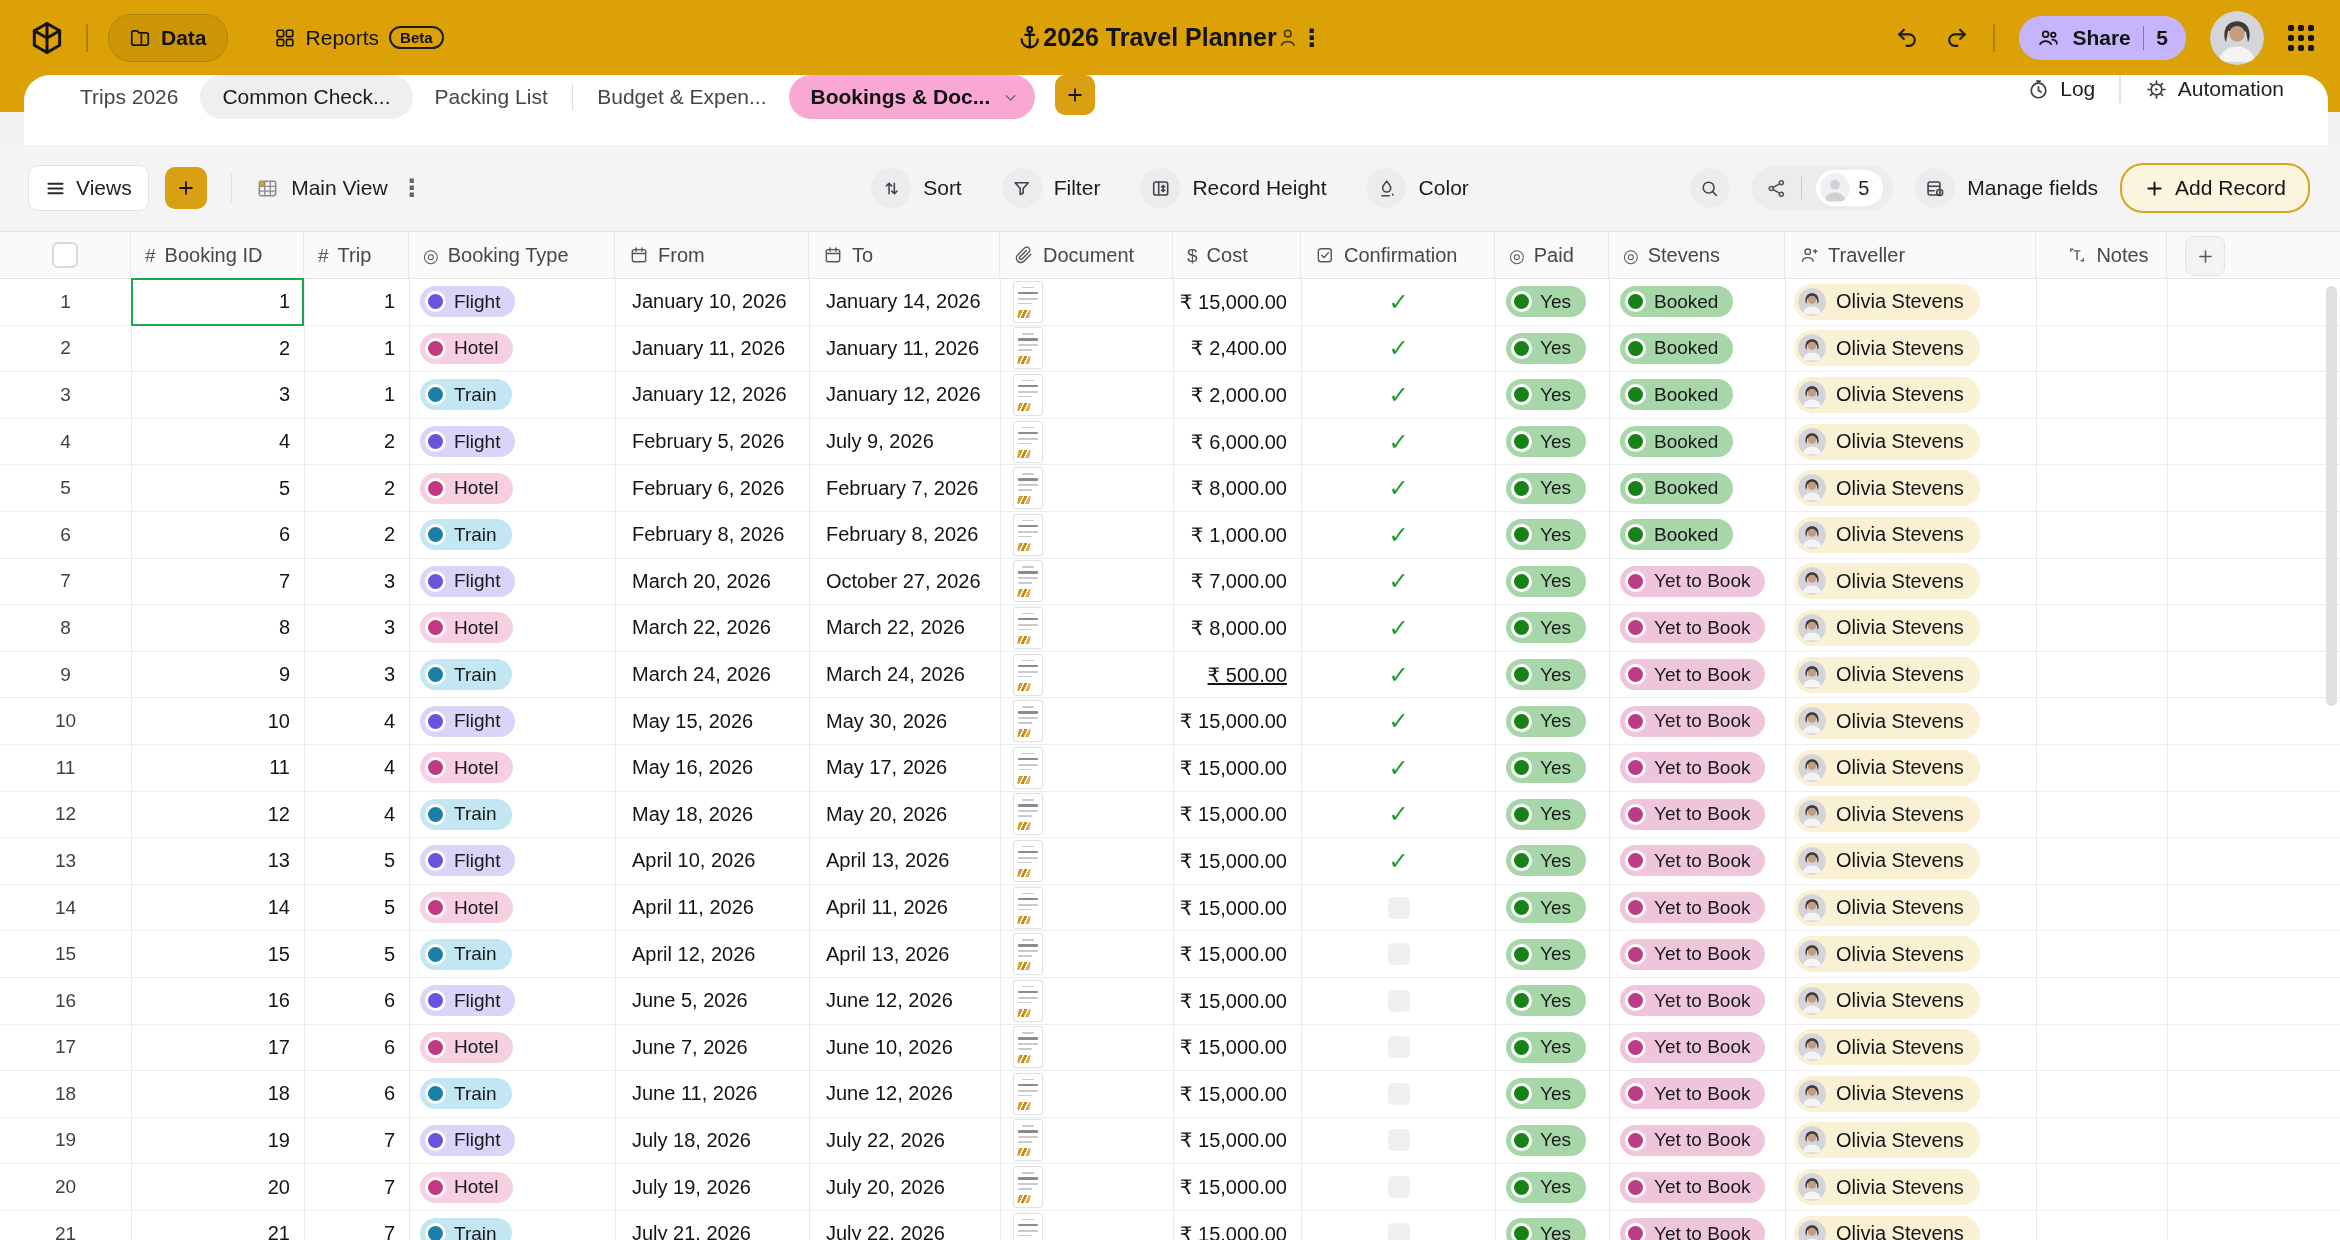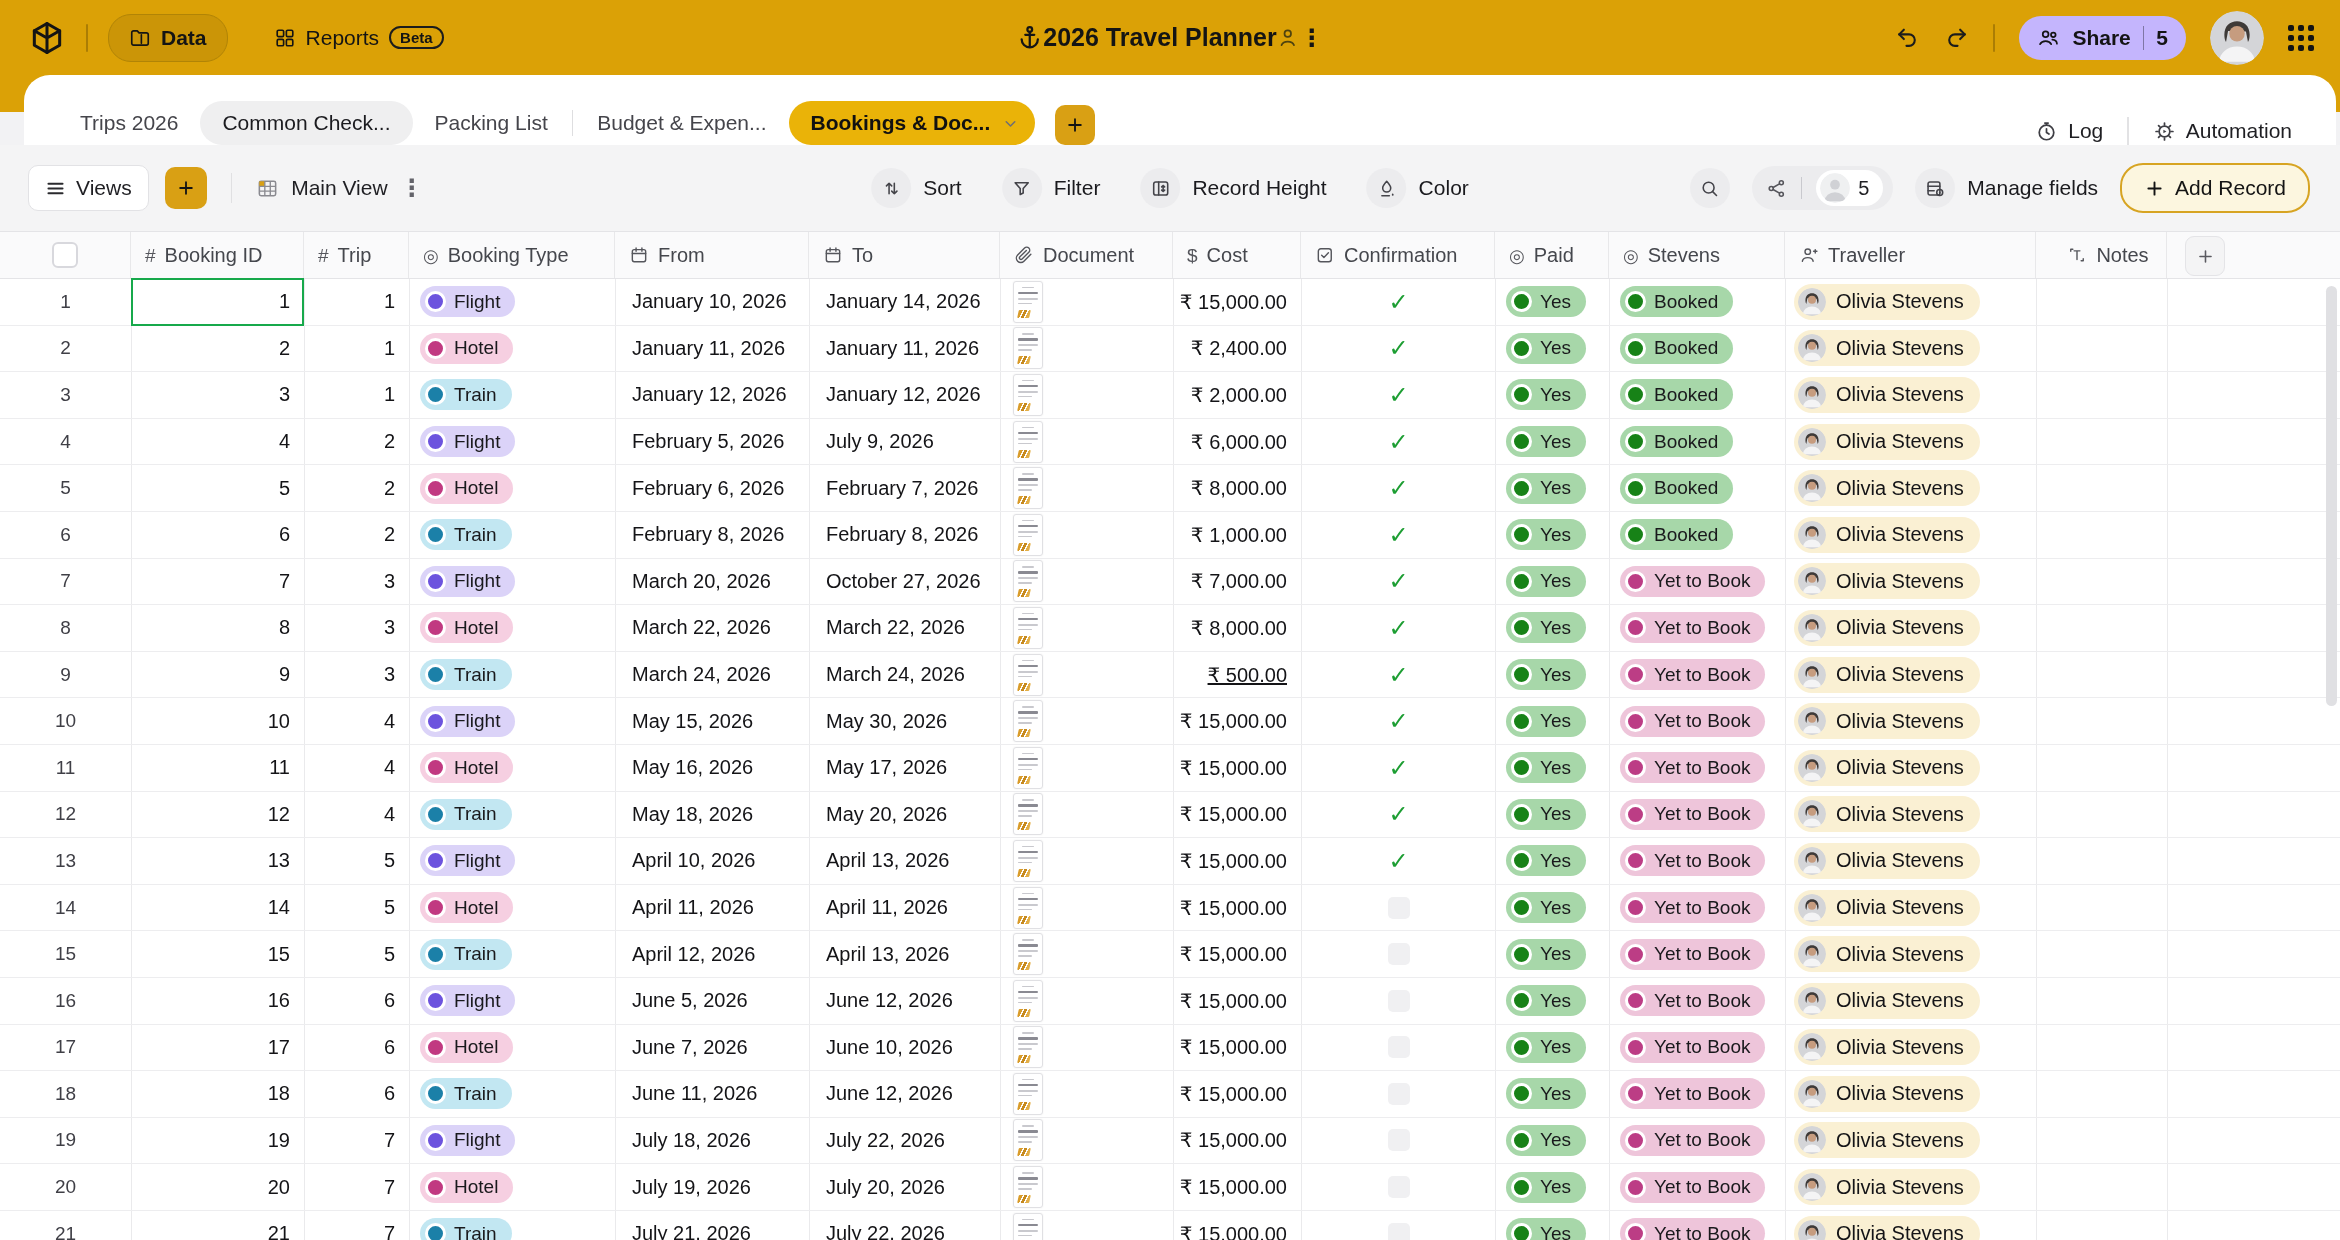--- a/index.html
+++ b/index.html
@@ -29,26 +29,26 @@
   .tb-right{position:absolute;right:0;top:0;height:75px;display:flex;align-items:center;gap:24px;padding-right:26px;}
   .icon-btn{color:#1c1c1c;}
   .share-pill{display:flex;align-items:center;gap:12px;height:44px;padding:0 18px;border-radius:22px;background:#c4b5fd;
     font-size:21px;font-weight:600;color:#141414;}
   .share-pill .sep{width:1.5px;height:24px;background:rgba(0,0,0,0.35);}
   .avatar{border-radius:50%;overflow:hidden;}
   .apps-grid{display:grid;grid-template-columns:repeat(3,6px);grid-template-rows:repeat(3,6px);gap:4px;}
   .apps-grid span{width:6px;height:6px;background:#141414;border-radius:2px;}
 
   
-  .tabrow{position:absolute;top:75px;left:24px;right:4px;height:70px;background:#FFFFFF;
-    border-radius:26px 26px 0 0;display:flex;align-items:flex-end;padding-left:40px;box-sizing:border-box;}
+  .tabrow{position:absolute;top:75px;left:24px;right:12px;height:70px;background:#FFFFFF;
+    border-radius:26px 26px 0 0;display:flex;align-items:flex-start;padding-left:40px;box-sizing:border-box;}
   .tab{font-size:21px;color:#45454B;margin:0 16px;white-space:nowrap;}
   .tab.highlight{background:#EFEFF0;color:#1B1B1F;border-radius:22px;height:44px;display:flex;align-items:center;
     padding:0 22px;font-weight:500;margin:0 6px;}
-  .tab.active{background:#eab308;color:#111;border-radius:22px;height:44px;display:flex;align-items:center;
+  .tab.active{background:#f9a8d4;color:#111;border-radius:22px;height:44px;display:flex;align-items:center;
     gap:12px;padding:0 16px 0 22px;font-weight:600;margin:0 6px;}
   .tab-sep{width:1.5px;height:26px;background:#DEDEE0;margin:0 8px;}
   .tab-add{width:40px;height:40px;border-radius:10px;background:#D9A014;color:#141414;display:flex;align-items:center;
     justify-content:center;margin-left:14px;}
   .tabrow-right{margin-left:auto;display:flex;align-items:center;padding-right:44px;}
   .tr-item{display:flex;align-items:center;gap:10px;font-size:21px;color:#1F1F23;}
   .tr-item .ic-wrap{color:#3E3E44}
   .tabrow-sep{width:1.5px;height:28px;background:#E2E2E4;margin:0 24px;}
 
   

